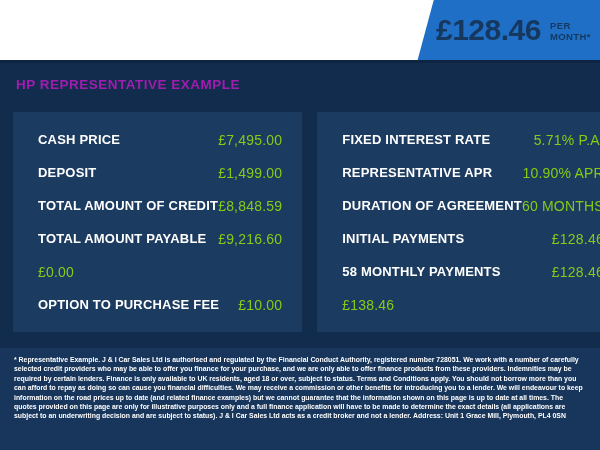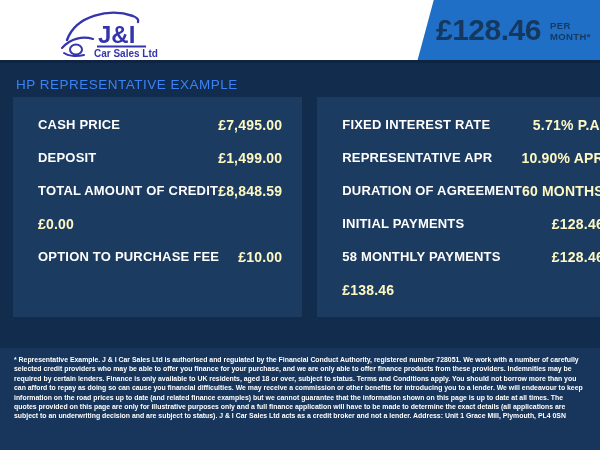--- a/index.html
+++ b/index.html
@@ -19,64 +19,51 @@
   }
   .price-amount{font-size:30px;font-weight:bold;color:#16385f;letter-spacing:-0.5px;}
   .price-suffix{font-size:9.5px;font-weight:bold;color:#16385f;margin-left:9px;margin-top:2px;letter-spacing:.4px;}
   
   .dark-body{
     position:absolute;top:60px;left:0;width:600px;height:390px;
     background:#122c4e;border-top:3px solid #0d2443;box-sizing:border-box;
   }
   .section-title{
     position:absolute;top:77px;left:16px;margin:0;
-    font-size:13.5px;font-weight:normal;color:#3b82f6;letter-spacing:.5px;
+    font-size:13.5px;font-weight:bold;color:#a21caf;letter-spacing:.5px;
   }
   .panels{
-    position:absolute;top:97px;left:13px;width:572px;height:220px;
+    position:absolute;top:112px;left:13px;width:572px;height:220px;
     display:flex;gap:15px;
   }
   .panel{
     flex:1;background:#1c3b60;box-sizing:border-box;padding-top:11px;
   }
   .row{
     display:flex;align-items:center;justify-content:space-between;
     height:33px;padding:0 20px 0 25px;
   }
   .row-label{font-size:13px;font-weight:bold;color:#ffffff;letter-spacing:.2px;white-space:nowrap;}
-  .row-value{font-size:14px;font-weight:bold;color:#fef9c3;letter-spacing:.2px;white-space:nowrap;}
+  .row-value{font-size:14px;font-weight:normal;color:#84cc16;letter-spacing:.2px;white-space:nowrap;}
   
   .legal{
     position:absolute;top:348px;left:0;width:600px;height:102px;
     background:#18365b;box-sizing:border-box;padding:7px 14px;
   }
   .legal p{
     margin:0;color:#ffffff;font-size:6.9px;line-height:9.4px;
     font-weight:bold;letter-spacing:0;
   }
 </style>
 </head>
 <body>
 
 <div class="screen">
 
   <header class="header">
-    <div class="logo">
-      <svg viewBox="0 0 100 56" width="100" height="56">
-        <g fill="none" stroke="#3434ad" stroke-linecap="round">
-          <path d="M7,37 C16,12 50,5 73,13 C77,14.5 79,17 78,19" stroke-width="2.4"></path>
-          <path d="M2,45 C11,35 23,33 33,36" stroke-width="2.2"></path>
-          <path d="M4,50 C8,53 16,54 24,52" stroke-width="2"></path>
-          <ellipse cx="16" cy="46.5" rx="6" ry="5" stroke-width="2"></ellipse>
-        </g>
-        <text x="38" y="40" font-family="Liberation Sans, sans-serif" font-size="24" font-weight="bold" fill="#3434ad">J&amp;I</text>
-        <line x1="37" y1="43.5" x2="86" y2="43.5" stroke="#3434ad" stroke-width="2.2"></line>
-        <text x="34" y="54" font-family="Liberation Sans, sans-serif" font-size="10" font-weight="bold" fill="#3434ad">Car Sales Ltd</text>
-      </svg>
-    </div>
     <div class="price-banner">
       <span class="price-amount">£128.46</span>
       <span class="price-suffix">PER MONTH*</span>
     </div>
   </header>
 
   <div class="dark-body"></div>
 
   <h1 class="section-title">HP REPRESENTATIVE EXAMPLE</h1>
 
@@ -86,20 +73,24 @@
           <span class="row-label">CASH PRICE</span>
           <span class="row-value">£7,495.00</span>
         </div>
         <div class="row">
           <span class="row-label">DEPOSIT</span>
           <span class="row-value">£1,499.00</span>
         </div>
         <div class="row">
           <span class="row-label">TOTAL AMOUNT OF CREDIT</span>
           <span class="row-value">£8,848.59</span>
+        </div>
+        <div class="row">
+          <span class="row-label">TOTAL AMOUNT PAYABLE</span>
+          <span class="row-value">£9,216.60</span>
         </div>
         <div class="row">
           <span class="row-value">£0.00</span>
         </div>
         <div class="row">
           <span class="row-label">OPTION TO PURCHASE FEE</span>
           <span class="row-value">£10.00</span>
         </div>
       </section>
     <section class="panel" id="panel-right">

